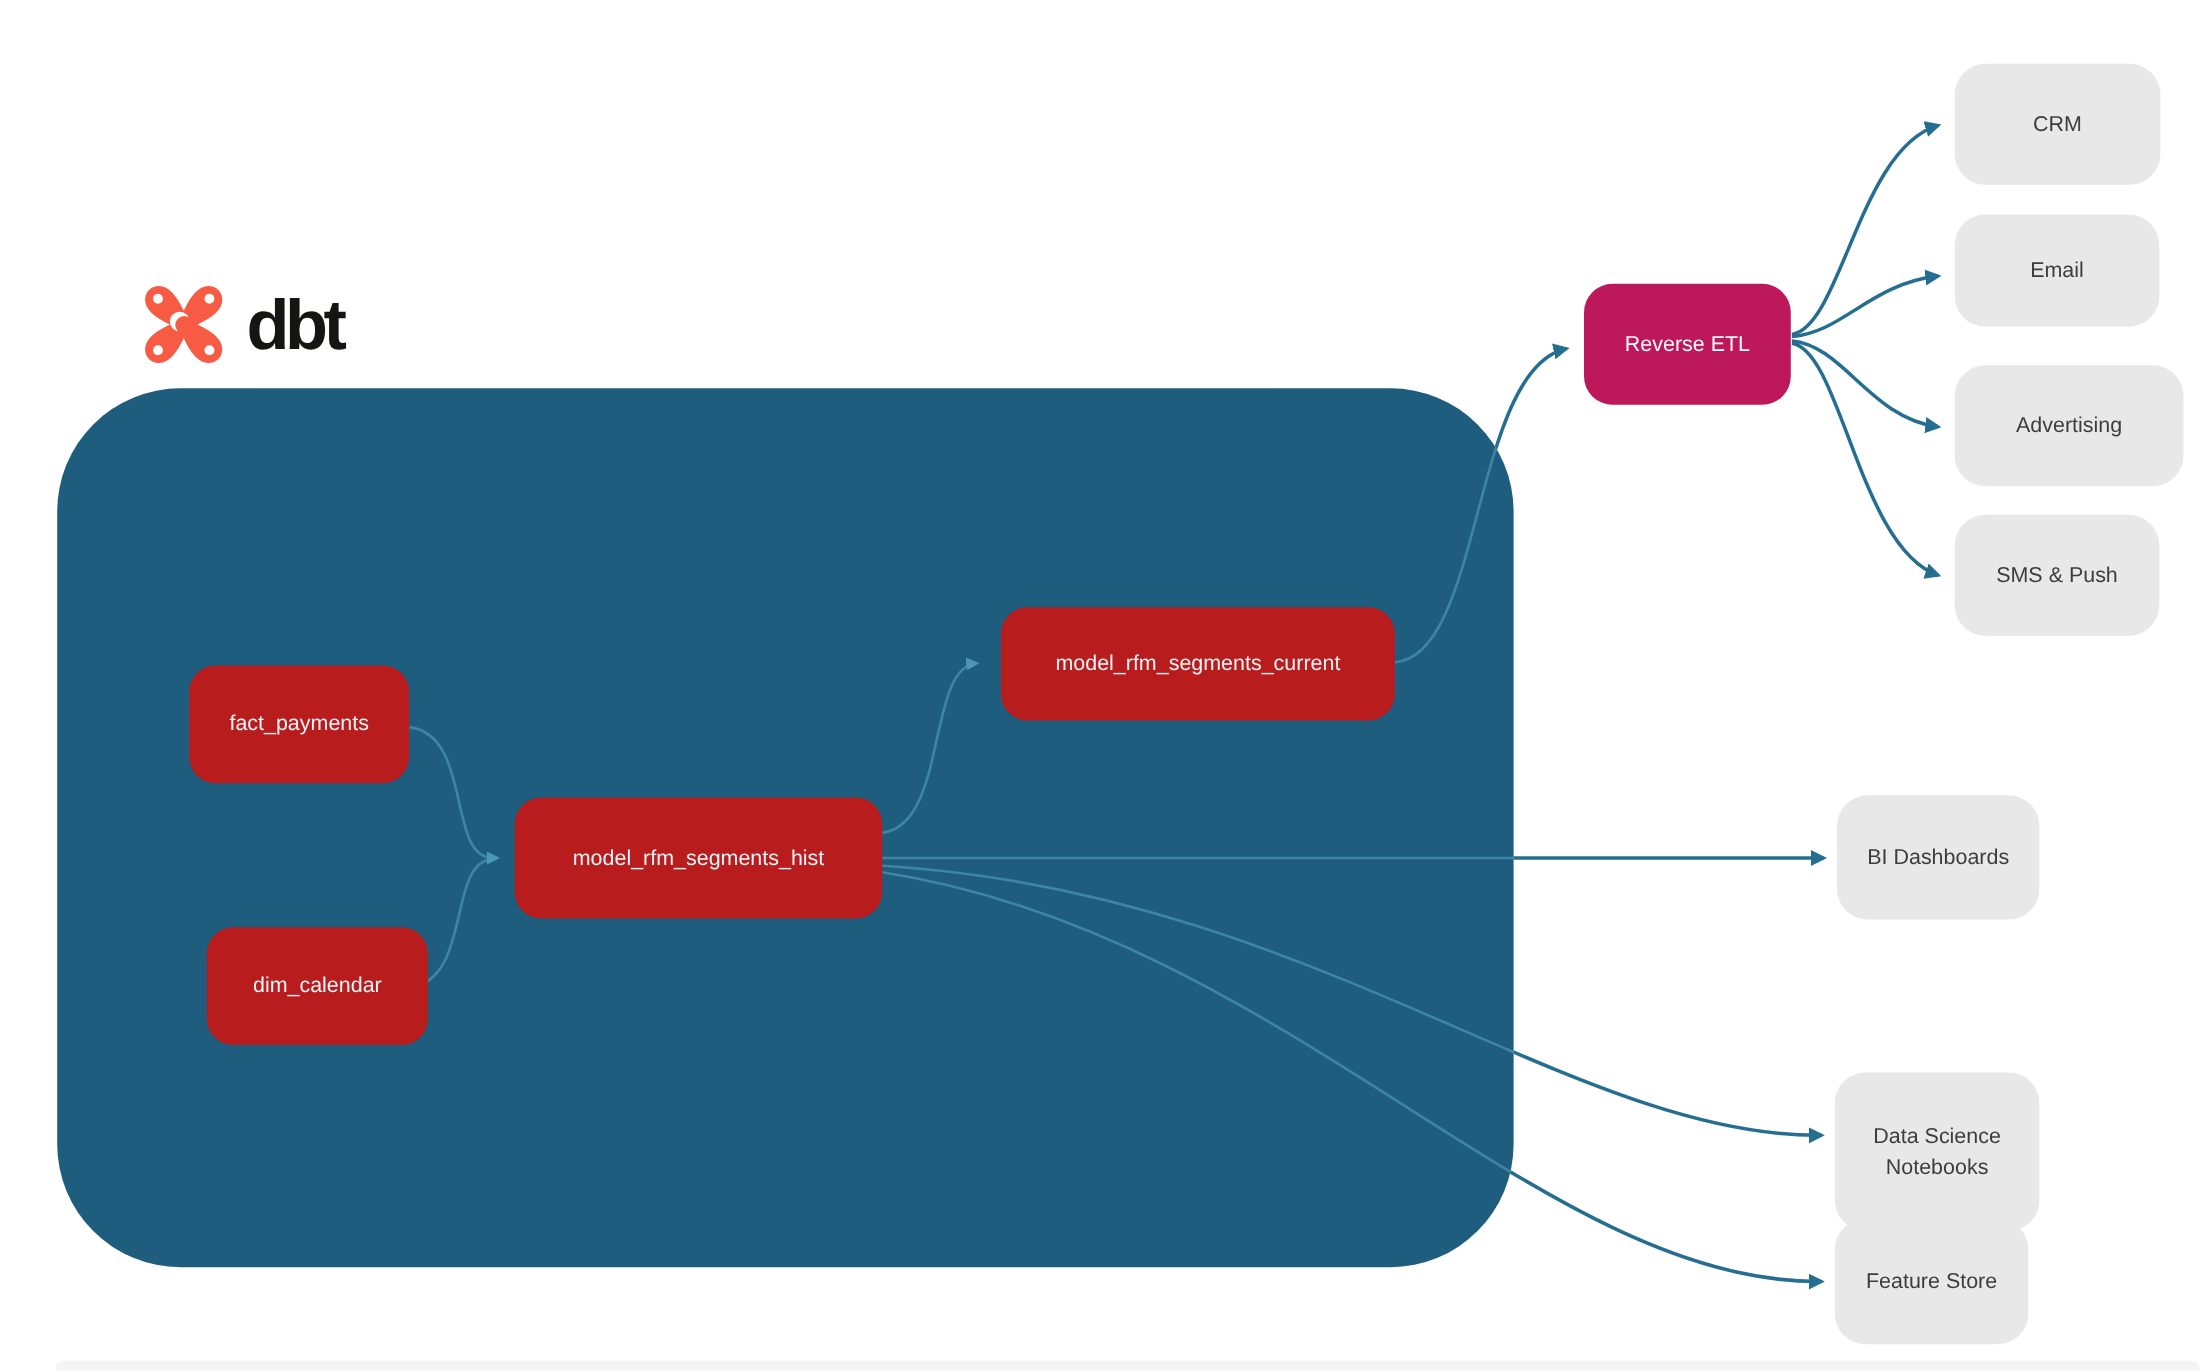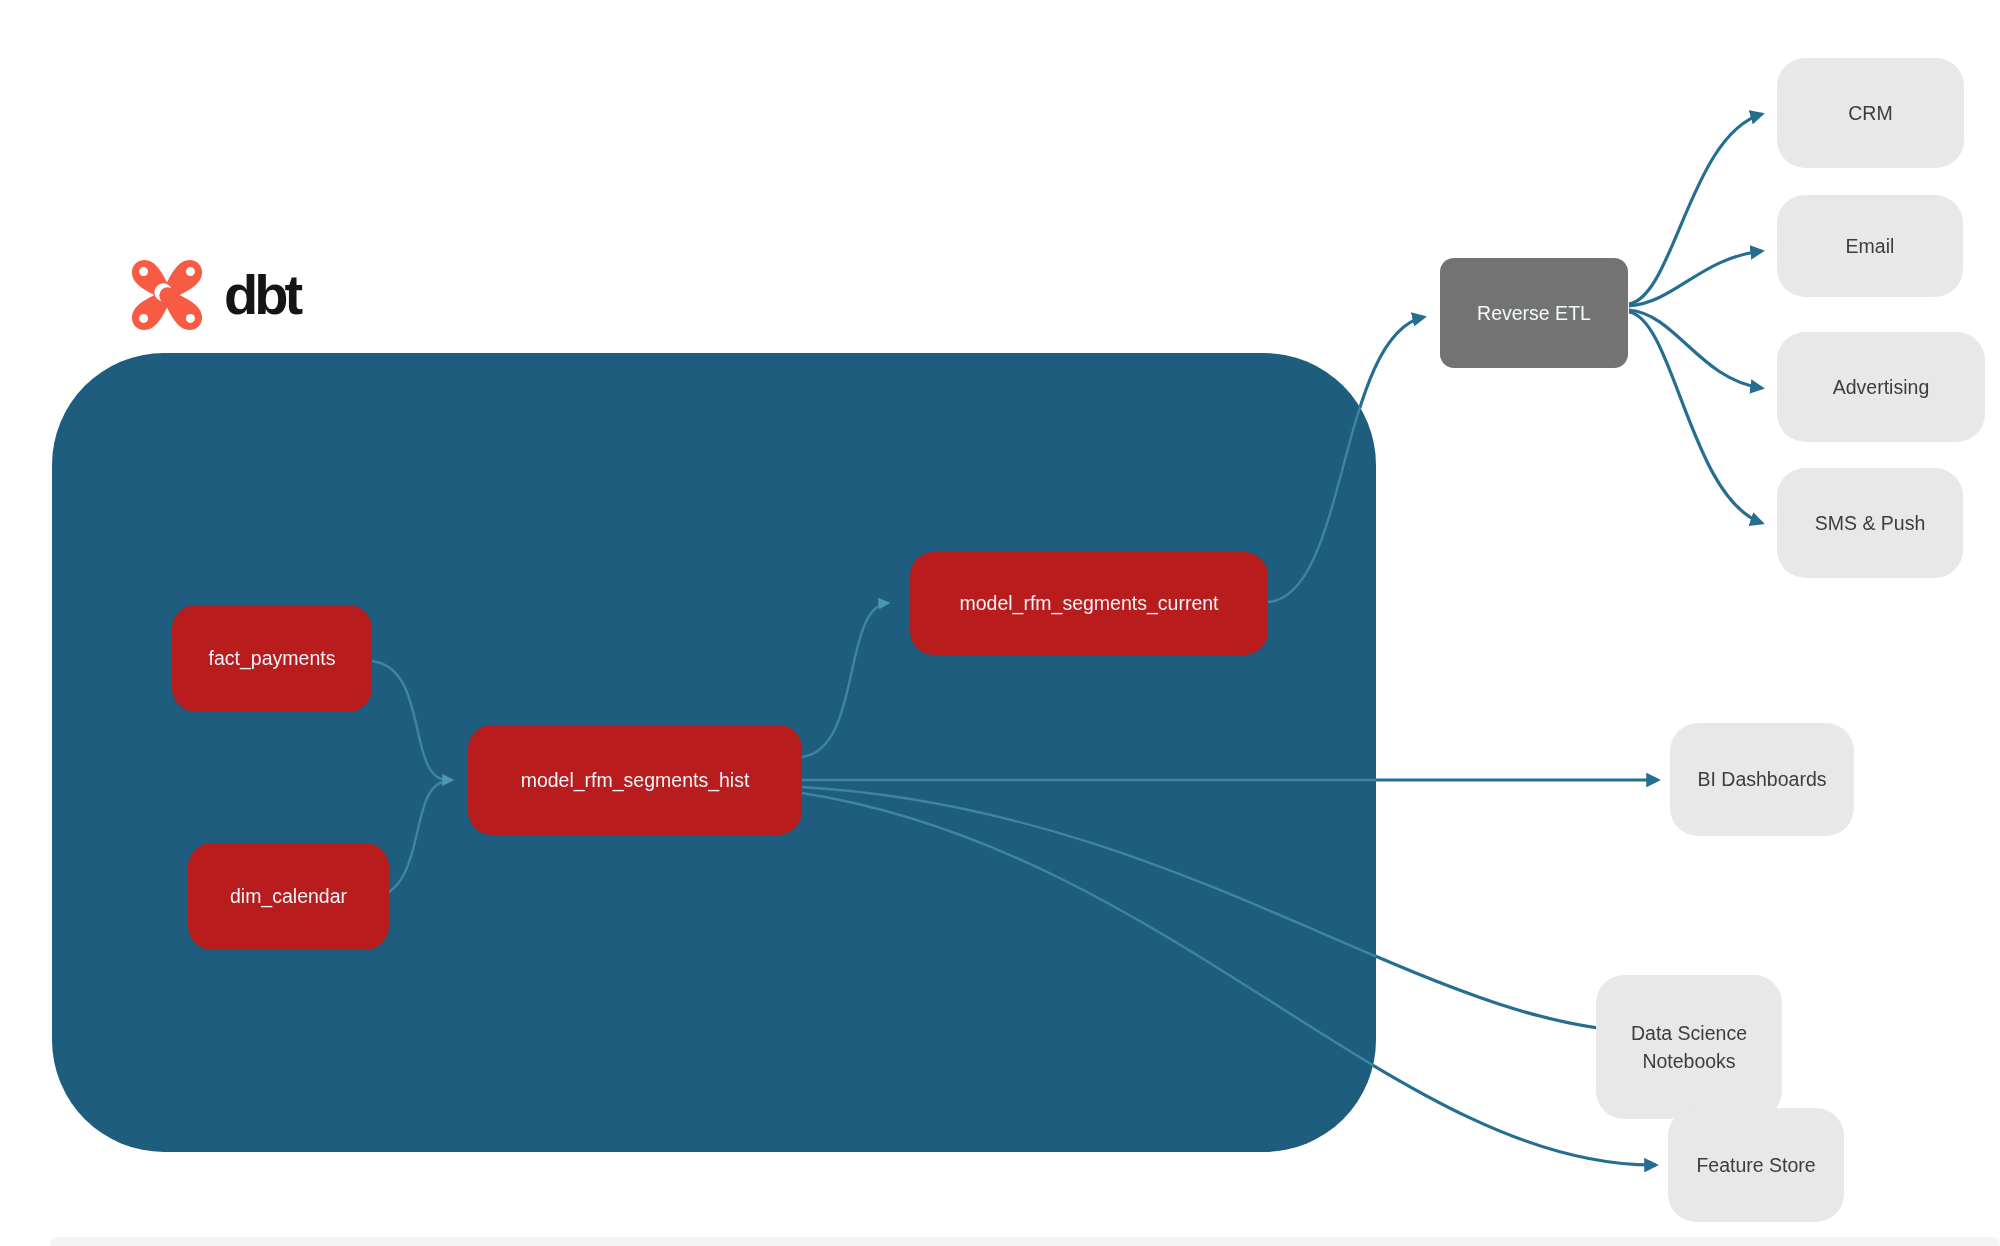--- a/index.html
+++ b/index.html
@@ -3,34 +3,34 @@
 <meta charset="utf-8">
 <style>
   html,body{margin:0;padding:0;background:#ffffff;}
   body{width:2000px;height:1246px;position:relative;overflow:hidden;
        font-family:"Liberation Sans","DejaVu Sans",sans-serif;}
   .canvas{position:absolute;inset:0;}
 
   
   .brand{position:absolute;left:122px;top:250px;display:flex;align-items:center;gap:12px;}
   .brand .mark{width:90px;height:90px;}
-  .brand .word{font-size:56px;font-weight:900;color:#171414;letter-spacing:-4px;line-height:1;}
+  .brand .word{font-size:64px;font-weight:900;color:#171414;letter-spacing:-4px;line-height:1;}
 
   
   .warehouse{position:absolute;left:52px;top:353px;width:1324px;height:799px;
              background:#1e5d7d;border-radius:112px;}
 
   
   svg.wires{position:absolute;left:0;top:0;pointer-events:none;}
 
   
   .node{position:absolute;display:flex;align-items:center;justify-content:center;
         text-align:center;font-size:19.5px;line-height:1.45;}
   .model{background:#b91c1c;color:#e9f4f9;border-radius:24px;}
-  .etl{background:#737373;color:#f2fbf8;border-radius:14px;}
+  .etl{background:#be185d;color:#f2fbf8;border-radius:26px;}
   .dest{background:#e8e8e8;color:#3d3d3d;border-radius:28px;}
   .dest.wrap span{display:block;max-width:140px;}
 
   .bottom-strip{position:absolute;left:50px;top:1237px;width:1950px;height:9px;
                 background:#f4f4f4;border-radius:8px 8px 0 0;}
 </style>
 </head>
 <body>
 
 <div class="canvas">
@@ -127,21 +127,21 @@
   </div>
 
   <div class="node dest" style="left:1777px;top:468px;width:186px;height:110px;">
     <span>SMS &amp; Push</span>
   </div>
 
   <div class="node dest" style="left:1670px;top:723px;width:184px;height:113px;">
     <span>BI Dashboards</span>
   </div>
 
-  <div class="node dest wrap" style="left:1596px;top:975px;width:186px;height:144px;text-align:center;">
+  <div class="node dest wrap" style="left:1668px;top:975px;width:186px;height:144px;text-align:center;">
     <span>Data Science Notebooks</span>
   </div>
 
   <div class="node dest" style="left:1668px;top:1108px;width:176px;height:114px;">
     <span>Feature Store</span>
   </div>
 
   <div class="bottom-strip"></div>
 </div>
 

